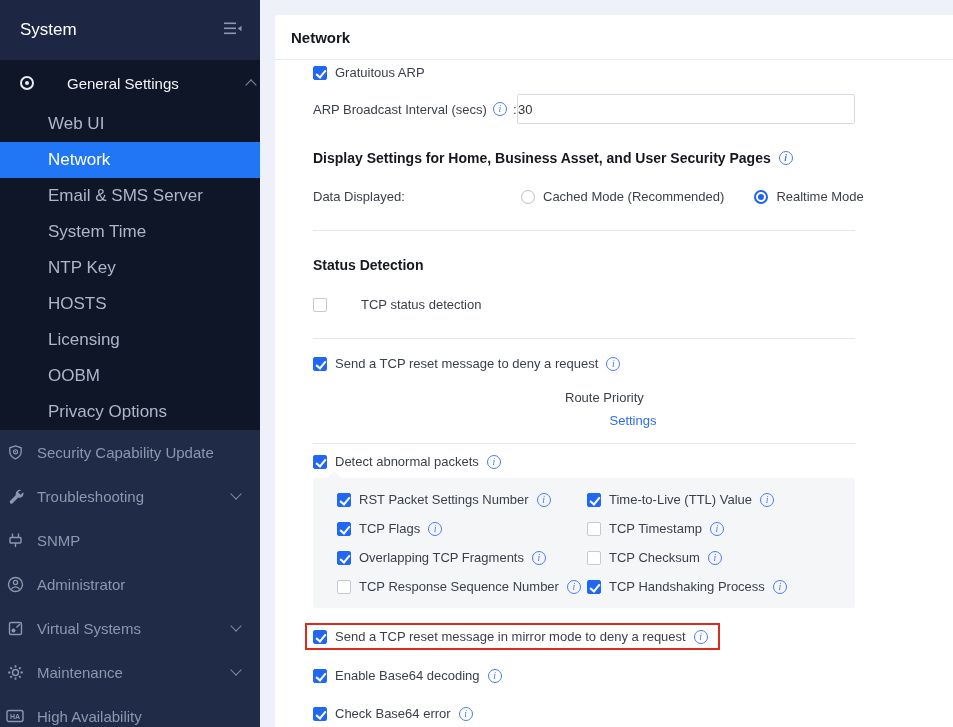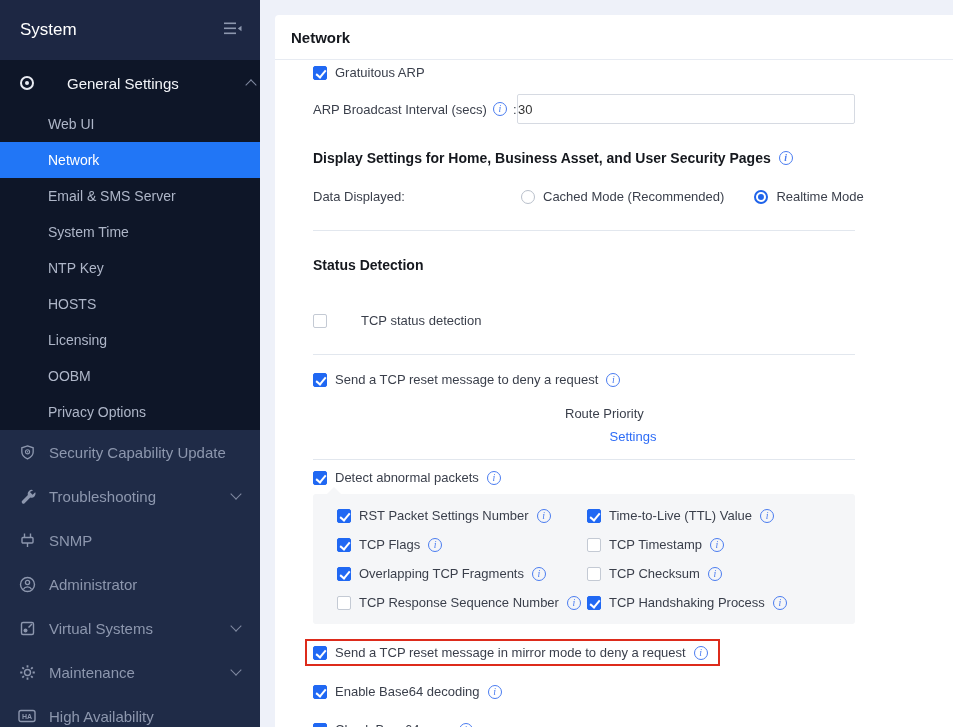--- a/index.html
+++ b/index.html
@@ -5,23 +5,23 @@
   * { margin:0; padding:0; box-sizing:border-box; }
   html,body { width:953px; height:727px; overflow:hidden; }
   body { font-family:"Liberation Sans", sans-serif; display:flex; background:#eef1f9; }
 
   
   .sidebar { width:260px; height:727px; flex-shrink:0; background:#1f2b47; display:flex; flex-direction:column; overflow:hidden; }
   .sb-header { height:60px; background:#1d2743; display:flex; align-items:center; justify-content:space-between; padding:0 18px 0 20px; flex-shrink:0; }
   .sb-title { color:#ffffff; font-size:17px; }
   .sb-group { background:#0e1628; flex-shrink:0; }
   .sb-group-header { height:46px; display:flex; align-items:center; gap:31px; padding:0 5px 0 18px; color:#f2f4f8; font-size:15px; cursor:pointer; }
-  .sb-sub { height:36px; display:flex; align-items:center; padding-left:48px; color:#aeb6c8; font-size:14px; cursor:pointer; }
+  .sb-sub { height:36px; display:flex; align-items:center; padding-left:48px; color:#aeb6c8; font-size:17px; cursor:pointer; }
   .sb-sub.active { background:#2176f6; color:#ffffff; }
-  .sb-item { height:44px; display:flex; align-items:center; gap:13px; padding:0 20px 0 18px; color:#8d97ae; font-size:15px; cursor:pointer; flex-shrink:0; }
+  .sb-item { height:44px; display:flex; align-items:center; gap:13px; padding:0 20px 0 6px; color:#8d97ae; font-size:15px; cursor:pointer; flex-shrink:0; }
   .chev { width:8px; height:8px; border-right:1.5px solid #7f89a0; border-bottom:1.5px solid #7f89a0; display:inline-block; flex-shrink:0; }
   .chev.down { transform:rotate(45deg); margin-top:-4px; }
   .chev.up { transform:rotate(-135deg); margin-top:4px; }
   .ml-auto { margin-left:auto; }
   .sb-icon { width:18px; display:flex; justify-content:center; flex-shrink:0; }
 
   
   .main { flex:1; padding:15px 0 0 15px; }
   .card { background:#ffffff; border-radius:4px 0 0 0; height:712px; overflow:hidden; }
   .card-header { height:45px; border-bottom:1px solid #e7ebf2; display:flex; align-items:center; padding:0 16px; font-size:15px; font-weight:bold; color:#15181e; }
@@ -59,21 +59,21 @@
 
   
   .highlight-row { display:inline-flex; align-items:center; gap:8px; border:2px solid #dd2b1b; padding:4px 10px 4px 6px; margin-left:-8px; }
 
   
   .m-arp      { margin-top:14px; }
   .m-disp-h   { margin-top:26px; }
   .m-datadisp { margin-top:23px; }
   .m-div1     { margin-top:26px; }
   .m-status-h { margin-top:26px; }
-  .m-tcpstat  { margin-top:40px;gap:34px; }
+  .m-tcpstat  { margin-top:24px;gap:34px; }
   .m-div2     { margin-top:26px; }
   .m-reset    { margin-top:17px; }
   .m-route    { margin-top:19px;flex-direction:column; }
   .m-div3     { margin-top:15px; }
   .m-detect   { margin-top:10px; }
   .m-mirror   { margin-top:15px; }
   .m-b64      { margin-top:18px; }
   .m-b64e     { margin-top:23px; }
 </style>
 </head>

